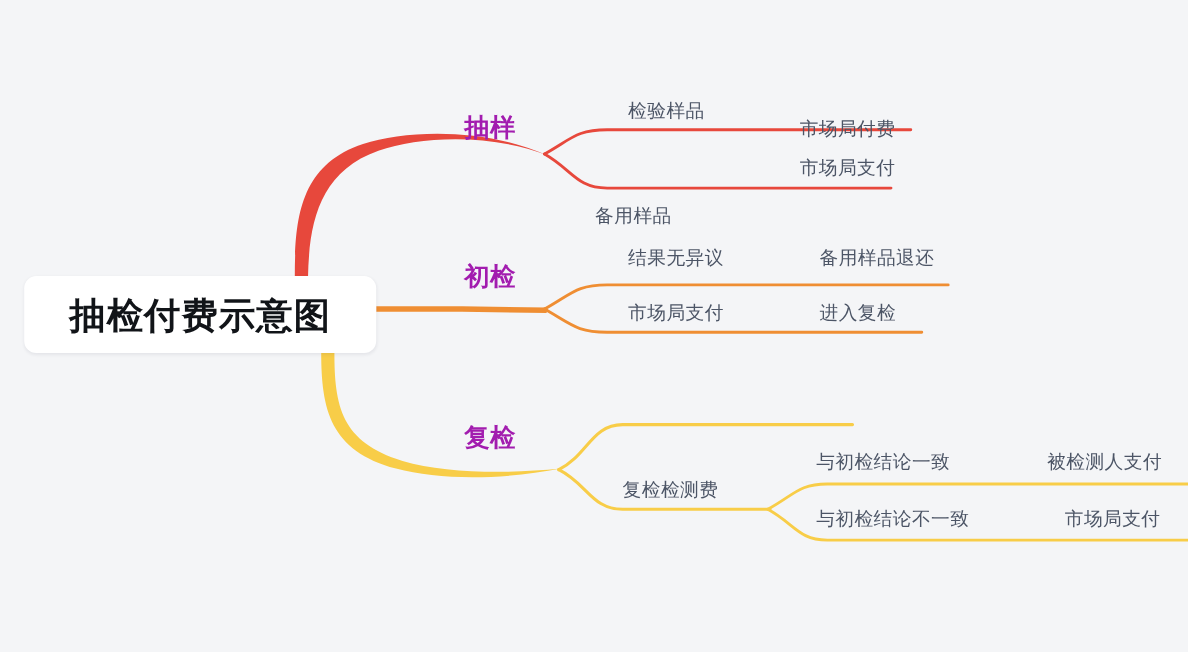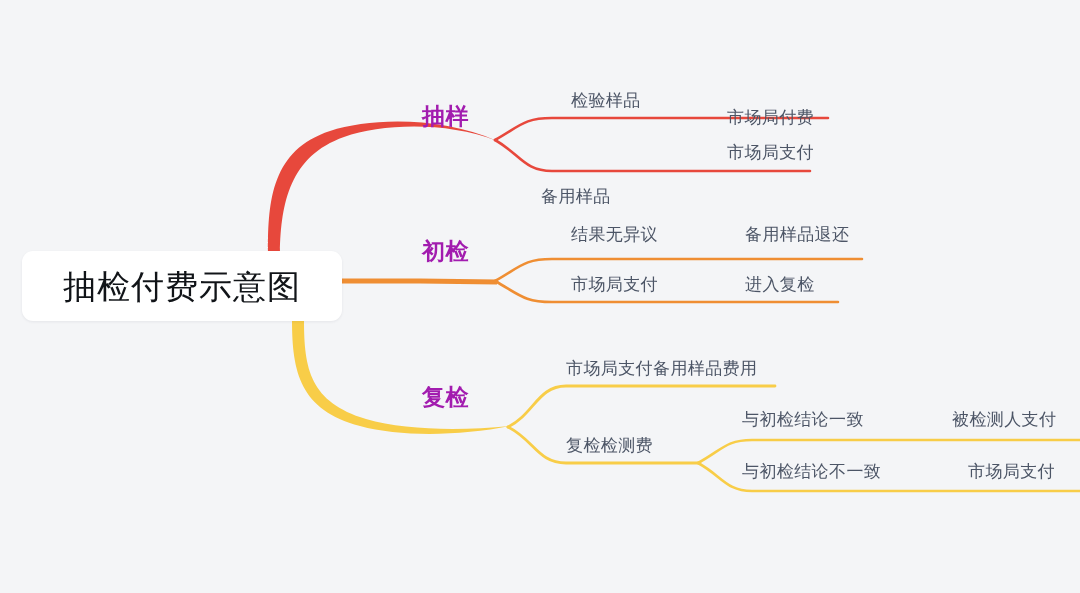--- a/index.html
+++ b/index.html
@@ -38,21 +38,21 @@
     background: #ffffff;
     border-radius: 11px;
     box-shadow: 0 1px 3px rgba(30, 35, 50, 0.07);
     display: flex;
     align-items: center;
     justify-content: center;
     z-index: 5;
   }
   .center-node-label {
     font-size: 33px;
-    font-weight: normal;
+    font-weight: bold;
     color: #111418;
     letter-spacing: 1px;
     line-height: 1;
     white-space: nowrap;
   }
 
   
   .node-label {
     position: absolute;
     white-space: nowrap;
@@ -127,21 +127,20 @@
   <div class="node-label lvl1-label" style="left:422px; top:240px;">初检</div>
 
   <div class="node-label lvl2-label" style="left:571px; top:226px;">结果无异议</div>
   <div class="node-label lvl3-label" style="left:745px; top:226px;">备用样品退还</div>
 
   <div class="node-label lvl2-label" style="left:571px; top:276px;">市场局支付</div>
   <div class="node-label lvl3-label" style="left:745px; top:276px;">进入复检</div>
 
   <div class="node-label lvl1-label" style="left:422px; top:386px;">复检</div>
 
-  <div class="node-label lvl2-label" style="left:566px; top:360px;">市场局支付备用样品费用</div>
 
   <div class="node-label lvl2-label" style="left:566px; top:437px;">复检检测费</div>
 
   <div class="node-label lvl3-label" style="left:742px; top:411px;">与初检结论一致</div>
   <div class="node-label lvl3-label" style="left:952px; top:411px;">被检测人支付</div>
 
   <div class="node-label lvl3-label" style="left:742px; top:463px;">与初检结论不一致</div>
   <div class="node-label lvl3-label" style="left:968px; top:463px;">市场局支付</div>
 
 </div>

